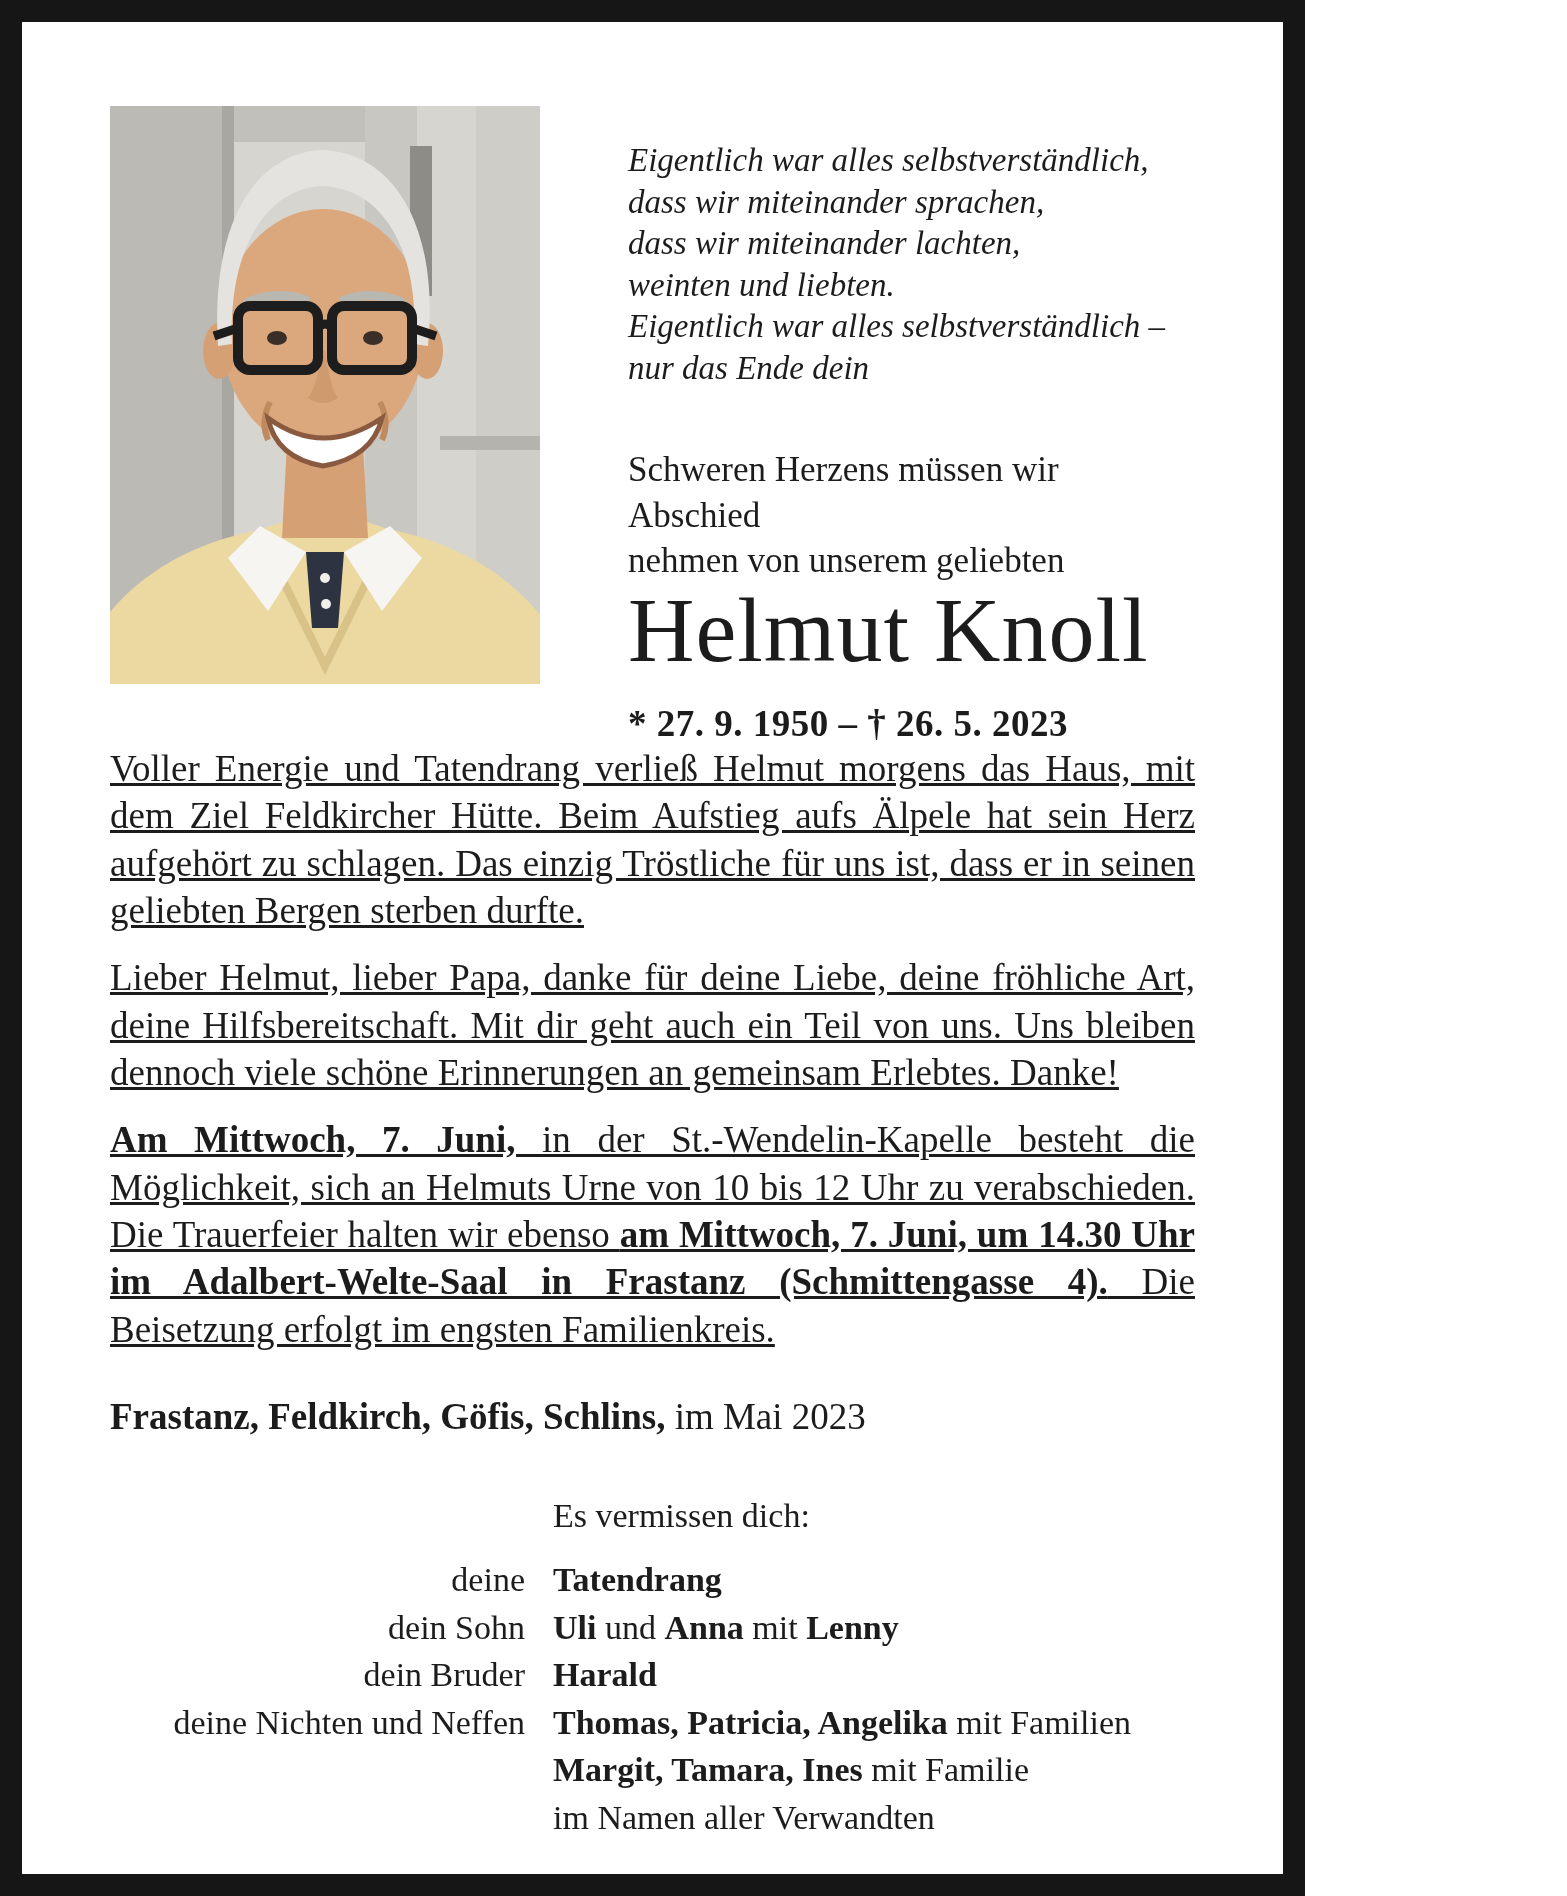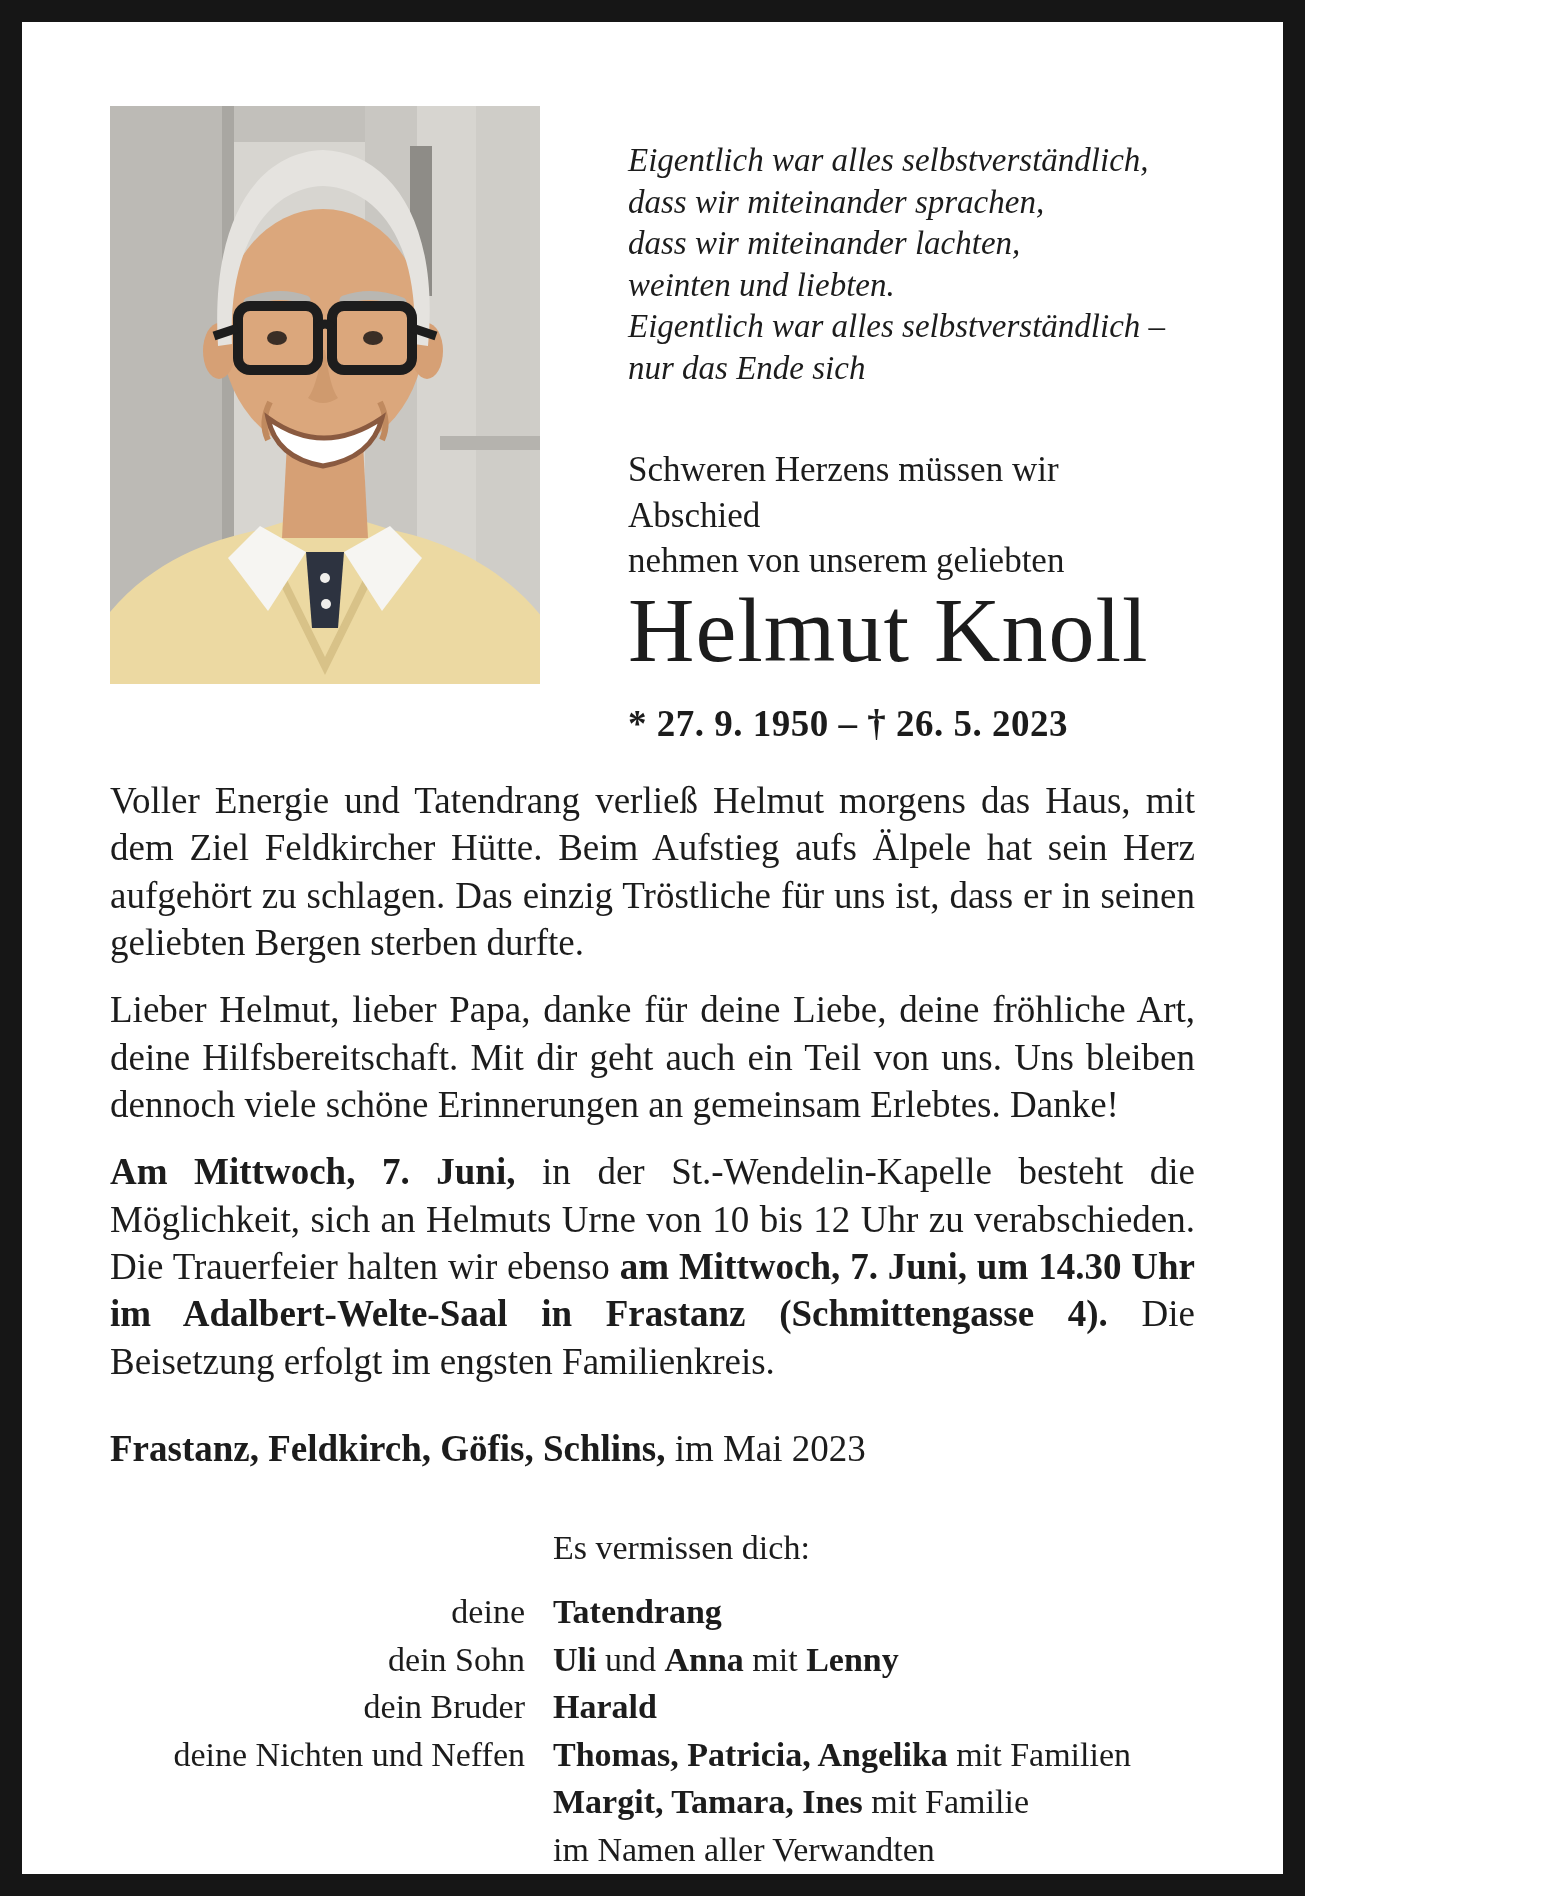--- a/index.html
+++ b/index.html
@@ -56,24 +56,24 @@
     white-space: nowrap;
   }
   .dates {
     font-size: 37px;
     font-weight: bold;
     margin-top: 24px;
     letter-spacing: 0.5px;
   }
   
   .body-text {
-    margin-top: 32px;
     font-size: 37px;
     line-height: 1.28;
     text-align: justify;
+    text-decoration: underline;
   }
   .body-text p { margin: 0 0 20px 0; }
   .b { font-weight: bold; }
   .places {
     font-size: 37px;
     line-height: 1.28;
     margin-top: 40px;
   }
   
   .mourners {
@@ -144,21 +144,21 @@
         </svg>
       </div>
 
       <div class="right-col">
         <div class="poem">
           <div>Eigentlich war alles selbstverständlich,</div>
           <div>dass wir miteinander sprachen,</div>
           <div>dass wir miteinander lachten,</div>
           <div>weinten und liebten.</div>
           <div>Eigentlich war alles selbstverständlich –</div>
-          <div>nur das Ende sich</div>
+          <div>nur das Ende dein</div>
         </div>
 
         <div class="intro">
           <div>Schweren Herzens müssen wir Abschied</div>
           <div>nehmen von unserem geliebten</div>
         </div>
 
         <div class="name">Helmut Knoll</div>
         <div class="dates">* 27. 9. 1950 – † 26. 5. 2023</div>
       </div>

